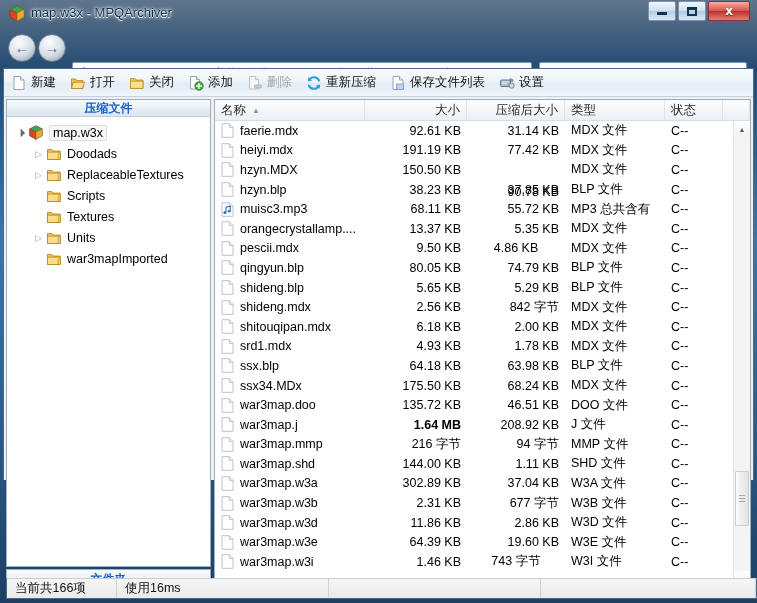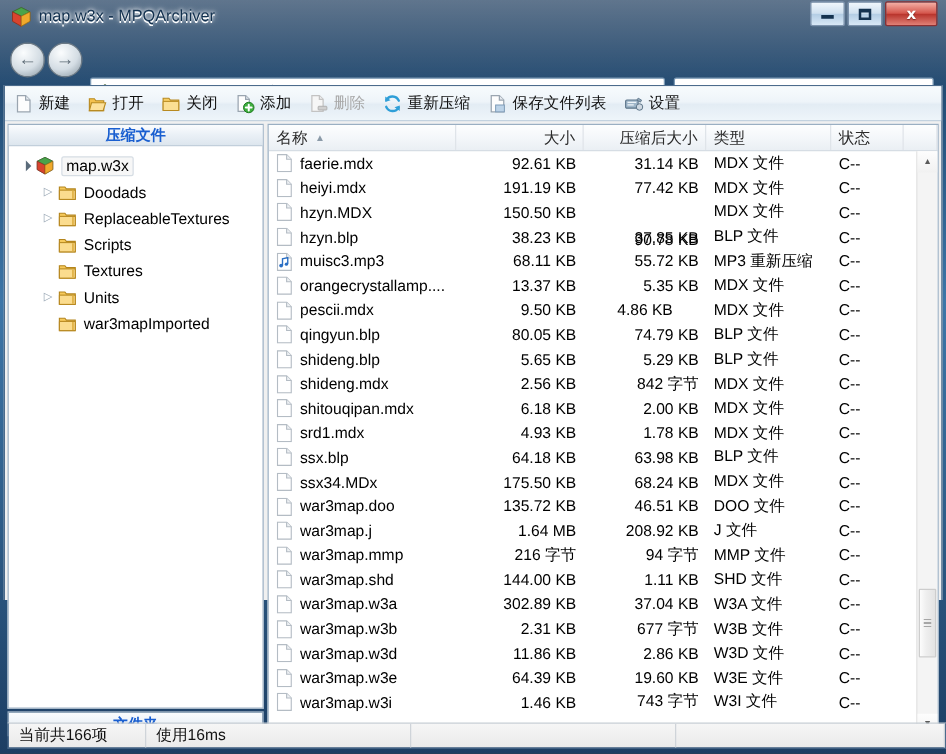--- a/index.html
+++ b/index.html
@@ -539,21 +539,21 @@
               </span>
               <span>muisc3.mp3</span>
             </div>
             <div class="cell num" style="width: 102px;">
               <span>68.11 KB</span>
             </div>
             <div class="cell num" style="width: 98px;">
               <span>55.72 KB</span>
             </div>
             <div class="cell" style="width: 100px;">
-              <span>MP3 重新压缩</span>
+              <span>MP3 总共含有</span>
             </div>
             <div class="cell" style="width: 58px;">
               <span>C--</span>
             </div>
           </div>
           <div class="row">
             <div class="cell" style="width: 150px;">
               <span style="display: flex; align-items: center;">
                 <svg class="fileicon" viewBox="0 0 13 15">
                   <path d="M1 .7h7.3L12 4.4v9.9H1z" fill="#fff" stroke="#b4bcc4" stroke-width=".9"></path>
@@ -785,21 +785,21 @@
           <div class="row">
             <div class="cell" style="width: 150px;">
               <span style="display: flex; align-items: center;">
                 <svg class="fileicon" viewBox="0 0 13 15">
                   <path d="M1 .7h7.3L12 4.4v9.9H1z" fill="#fff" stroke="#b4bcc4" stroke-width=".9"></path>
                   <path d="M8.3 .7V4.4H12" fill="#eef1f4" stroke="#b4bcc4" stroke-width=".9"></path>
                 </svg>
               </span>
               <span>war3map.j</span>
             </div>
-            <div class="cell num" style="width: 102px;">
+            <div class="cell num" style="width: 102px; font-weight: bold;">
               <span>1.64 MB</span>
             </div>
             <div class="cell num" style="width: 98px;">
               <span>208.92 KB</span>
             </div>
             <div class="cell" style="width: 100px;">
               <span>J 文件</span>
             </div>
             <div class="cell" style="width: 58px;">
               <span>C--</span>
@@ -949,21 +949,21 @@
                 <svg class="fileicon" viewBox="0 0 13 15">
                   <path d="M1 .7h7.3L12 4.4v9.9H1z" fill="#fff" stroke="#b4bcc4" stroke-width=".9"></path>
                   <path d="M8.3 .7V4.4H12" fill="#eef1f4" stroke="#b4bcc4" stroke-width=".9"></path>
                 </svg>
               </span>
               <span>war3map.w3i</span>
             </div>
             <div class="cell num" style="width: 102px;">
               <span>1.46 KB</span>
             </div>
-            <div class="cell num" style="width: 98px;">
+            <div class="cell num" style="width: 98px; justify-content: center;">
               <span>743 字节</span>
             </div>
             <div class="cell" style="width: 100px;">
               <span>W3I 文件</span>
             </div>
             <div class="cell" style="width: 58px;">
               <span>C--</span>
             </div>
           </div>
         </div>

